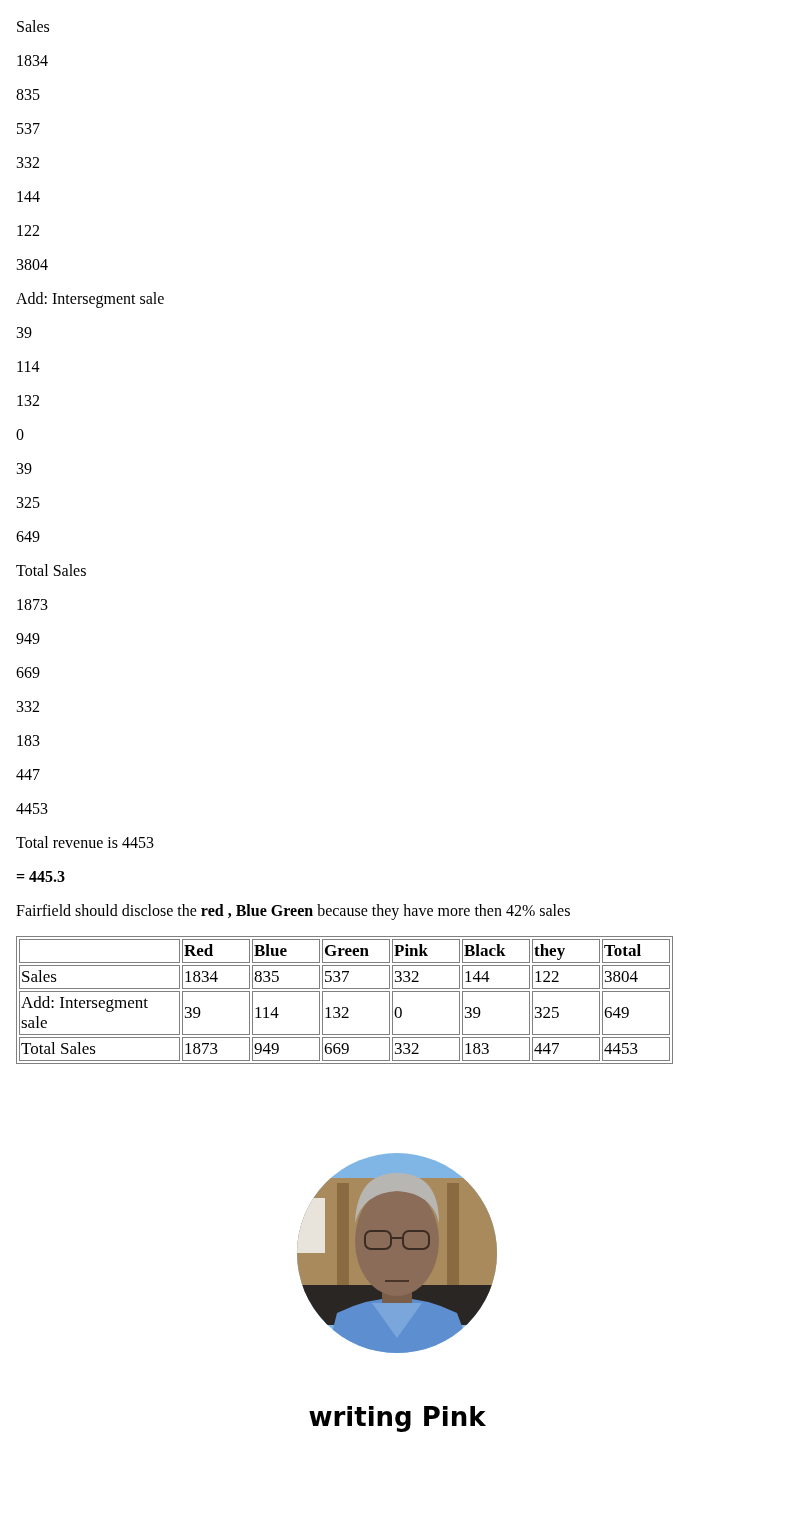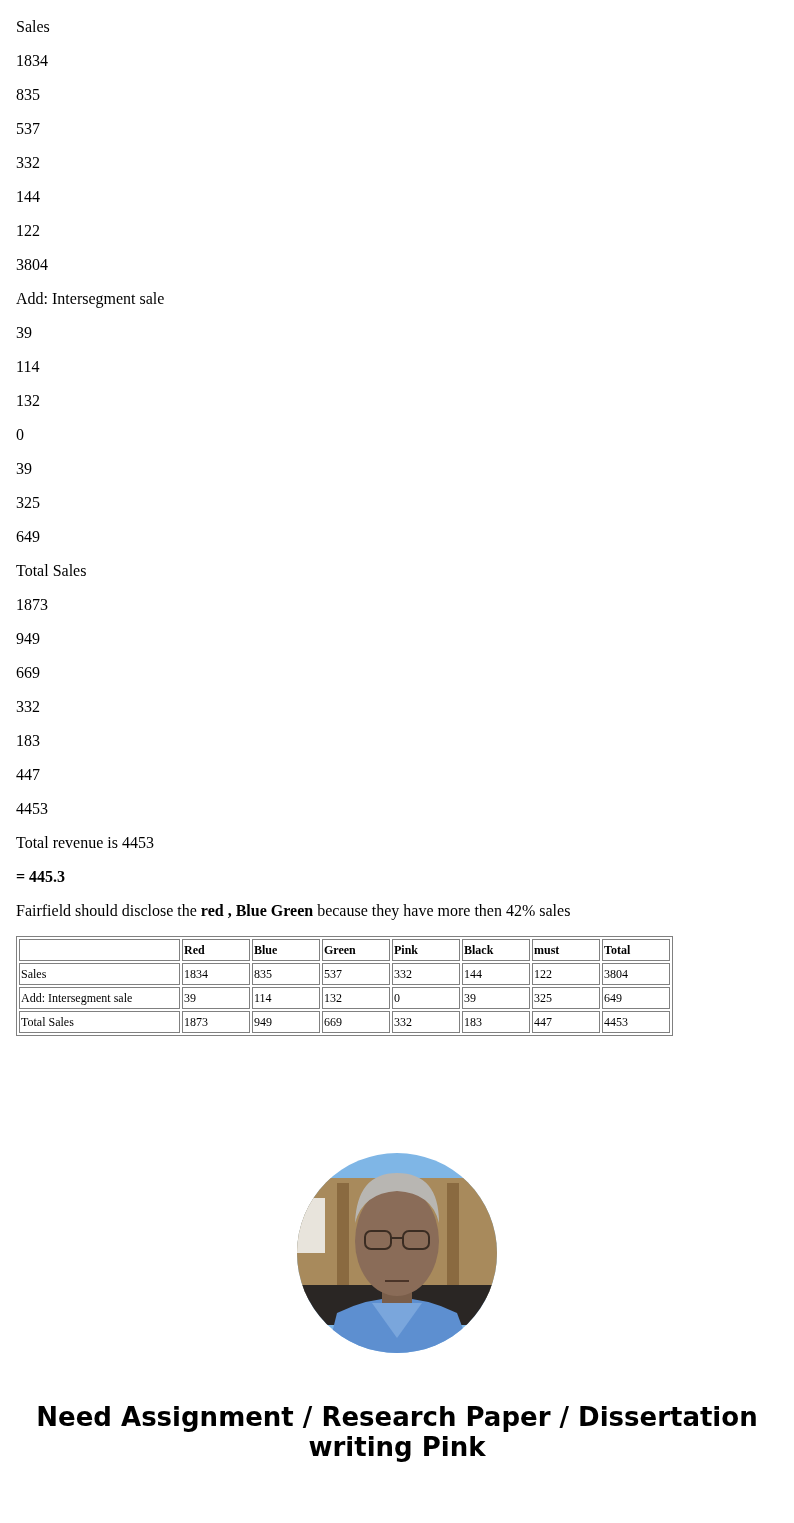--- a/index.html
+++ b/index.html
@@ -18,21 +18,21 @@
     table.seg {
       border: 1px solid #808080;
       border-collapse: separate;
       border-spacing: 2px;
       margin-top: 16px;
     }
     table.seg td, table.seg th {
       border: 1px solid #808080;
       padding: 1px;
       text-align: left;
-      font-size: 12px;
+      font-size: 17px;
       height: 18px;
     }
     table.seg th { font-weight: bold; }
     table.seg td.c0, table.seg th.c0 { width: 157px; }
     table.seg .cn { width: 64px; }
     .avatar-wrap {
       position: absolute;
       left: 297px;
       top: 1153px;
       width: 200px;
@@ -91,21 +91,21 @@
 
   <table class="seg">
     <tbody>
         <tr>
       <th class="c0"></th>
       <th class="cn">Red</th>
       <th class="cn">Blue</th>
       <th class="cn">Green</th>
       <th class="cn">Pink</th>
       <th class="cn">Black</th>
-      <th class="cn">must</th>
+      <th class="cn">they</th>
       <th class="cn">Total</th>
     </tr>
     <tr>
       <td class="c0">Sales</td>
       <td>1834</td>
       <td>835</td>
       <td>537</td>
       <td>332</td>
       <td>144</td>
       <td>122</td>
@@ -149,15 +149,14 @@
     <ellipse cx="100" cy="88" rx="42" ry="55" fill="#8a6c58"></ellipse>
     <path d="M58 70 Q60 20 100 20 Q142 20 142 70 Q135 40 100 38 Q66 40 58 70 Z" fill="#b8b6b2"></path>
     <rect x="68" y="78" width="26" height="18" rx="6" fill="none" stroke="#3a2c22" stroke-width="2"></rect>
     <rect x="106" y="78" width="26" height="18" rx="6" fill="none" stroke="#3a2c22" stroke-width="2"></rect>
     <line x1="94" y1="85" x2="106" y2="85" stroke="#3a2c22" stroke-width="2"></line>
     <line x1="88" y1="128" x2="112" y2="128" stroke="#4a3428" stroke-width="2"></line>
   </svg>
 </div>
 
 <div class="promo">
-  <div>Need Assignment / Research Paper / Dissertation</div>
   <div>writing Pink</div>
 </div>
 
 </body></html>

